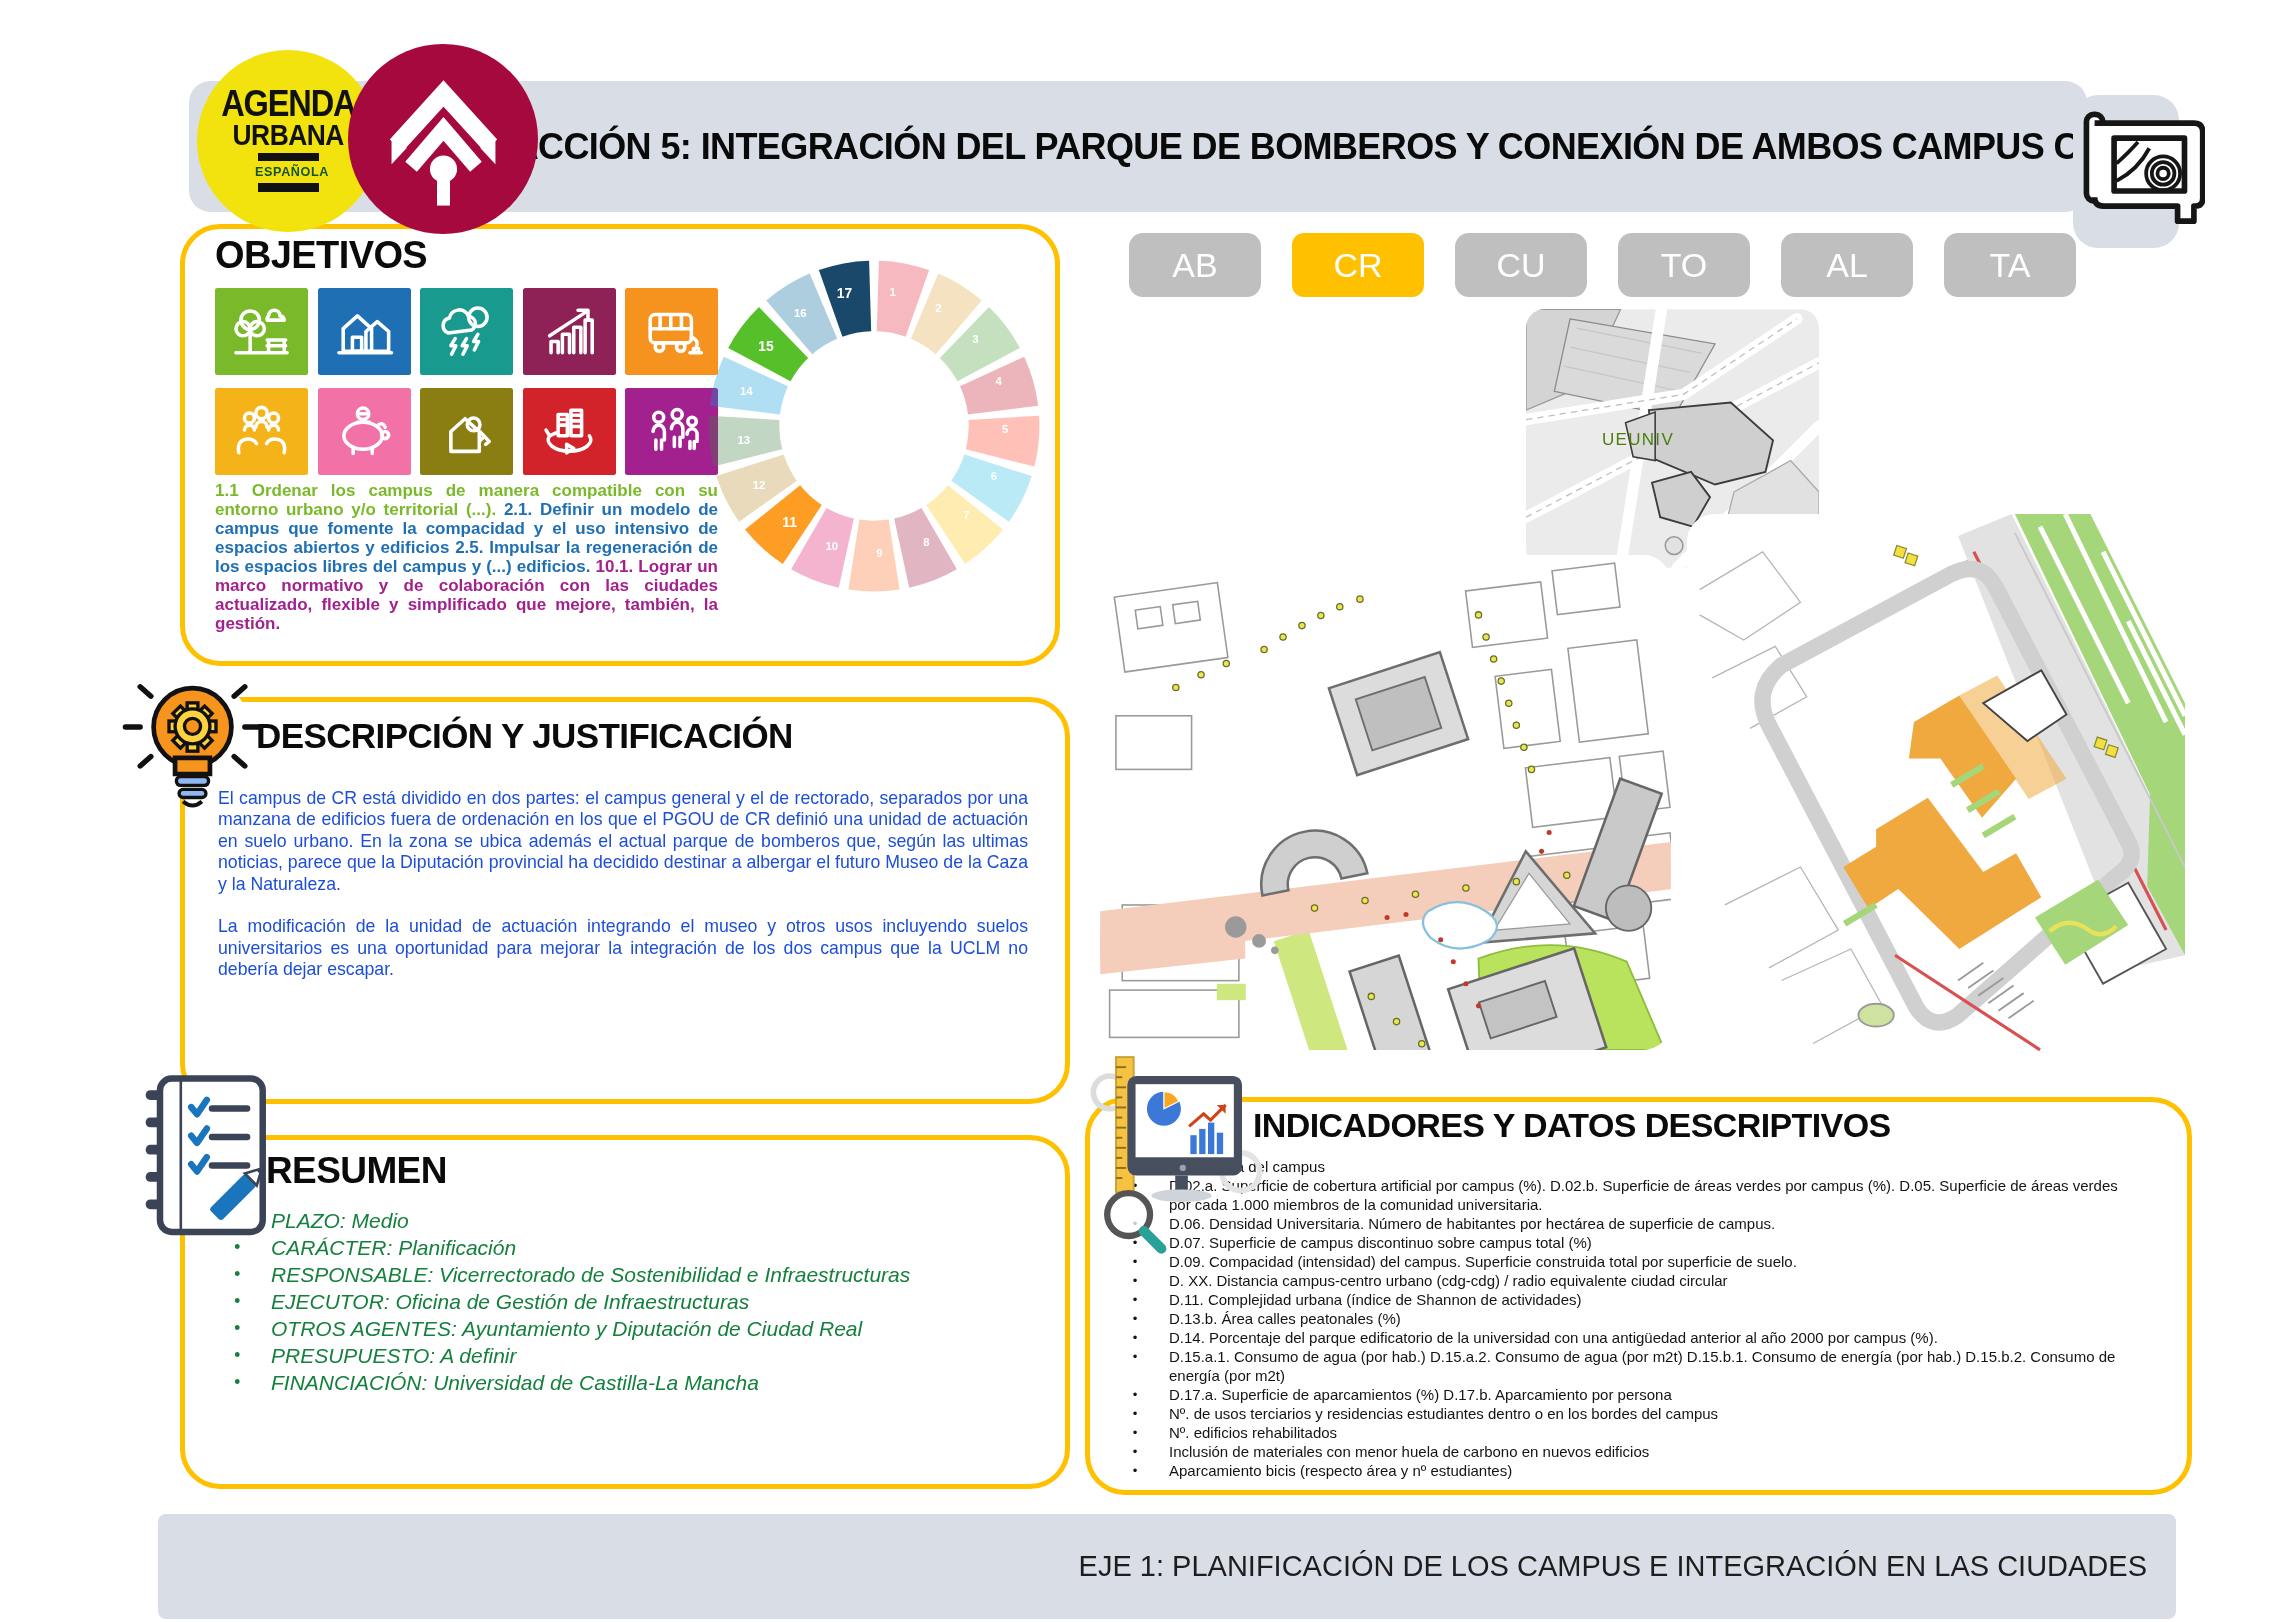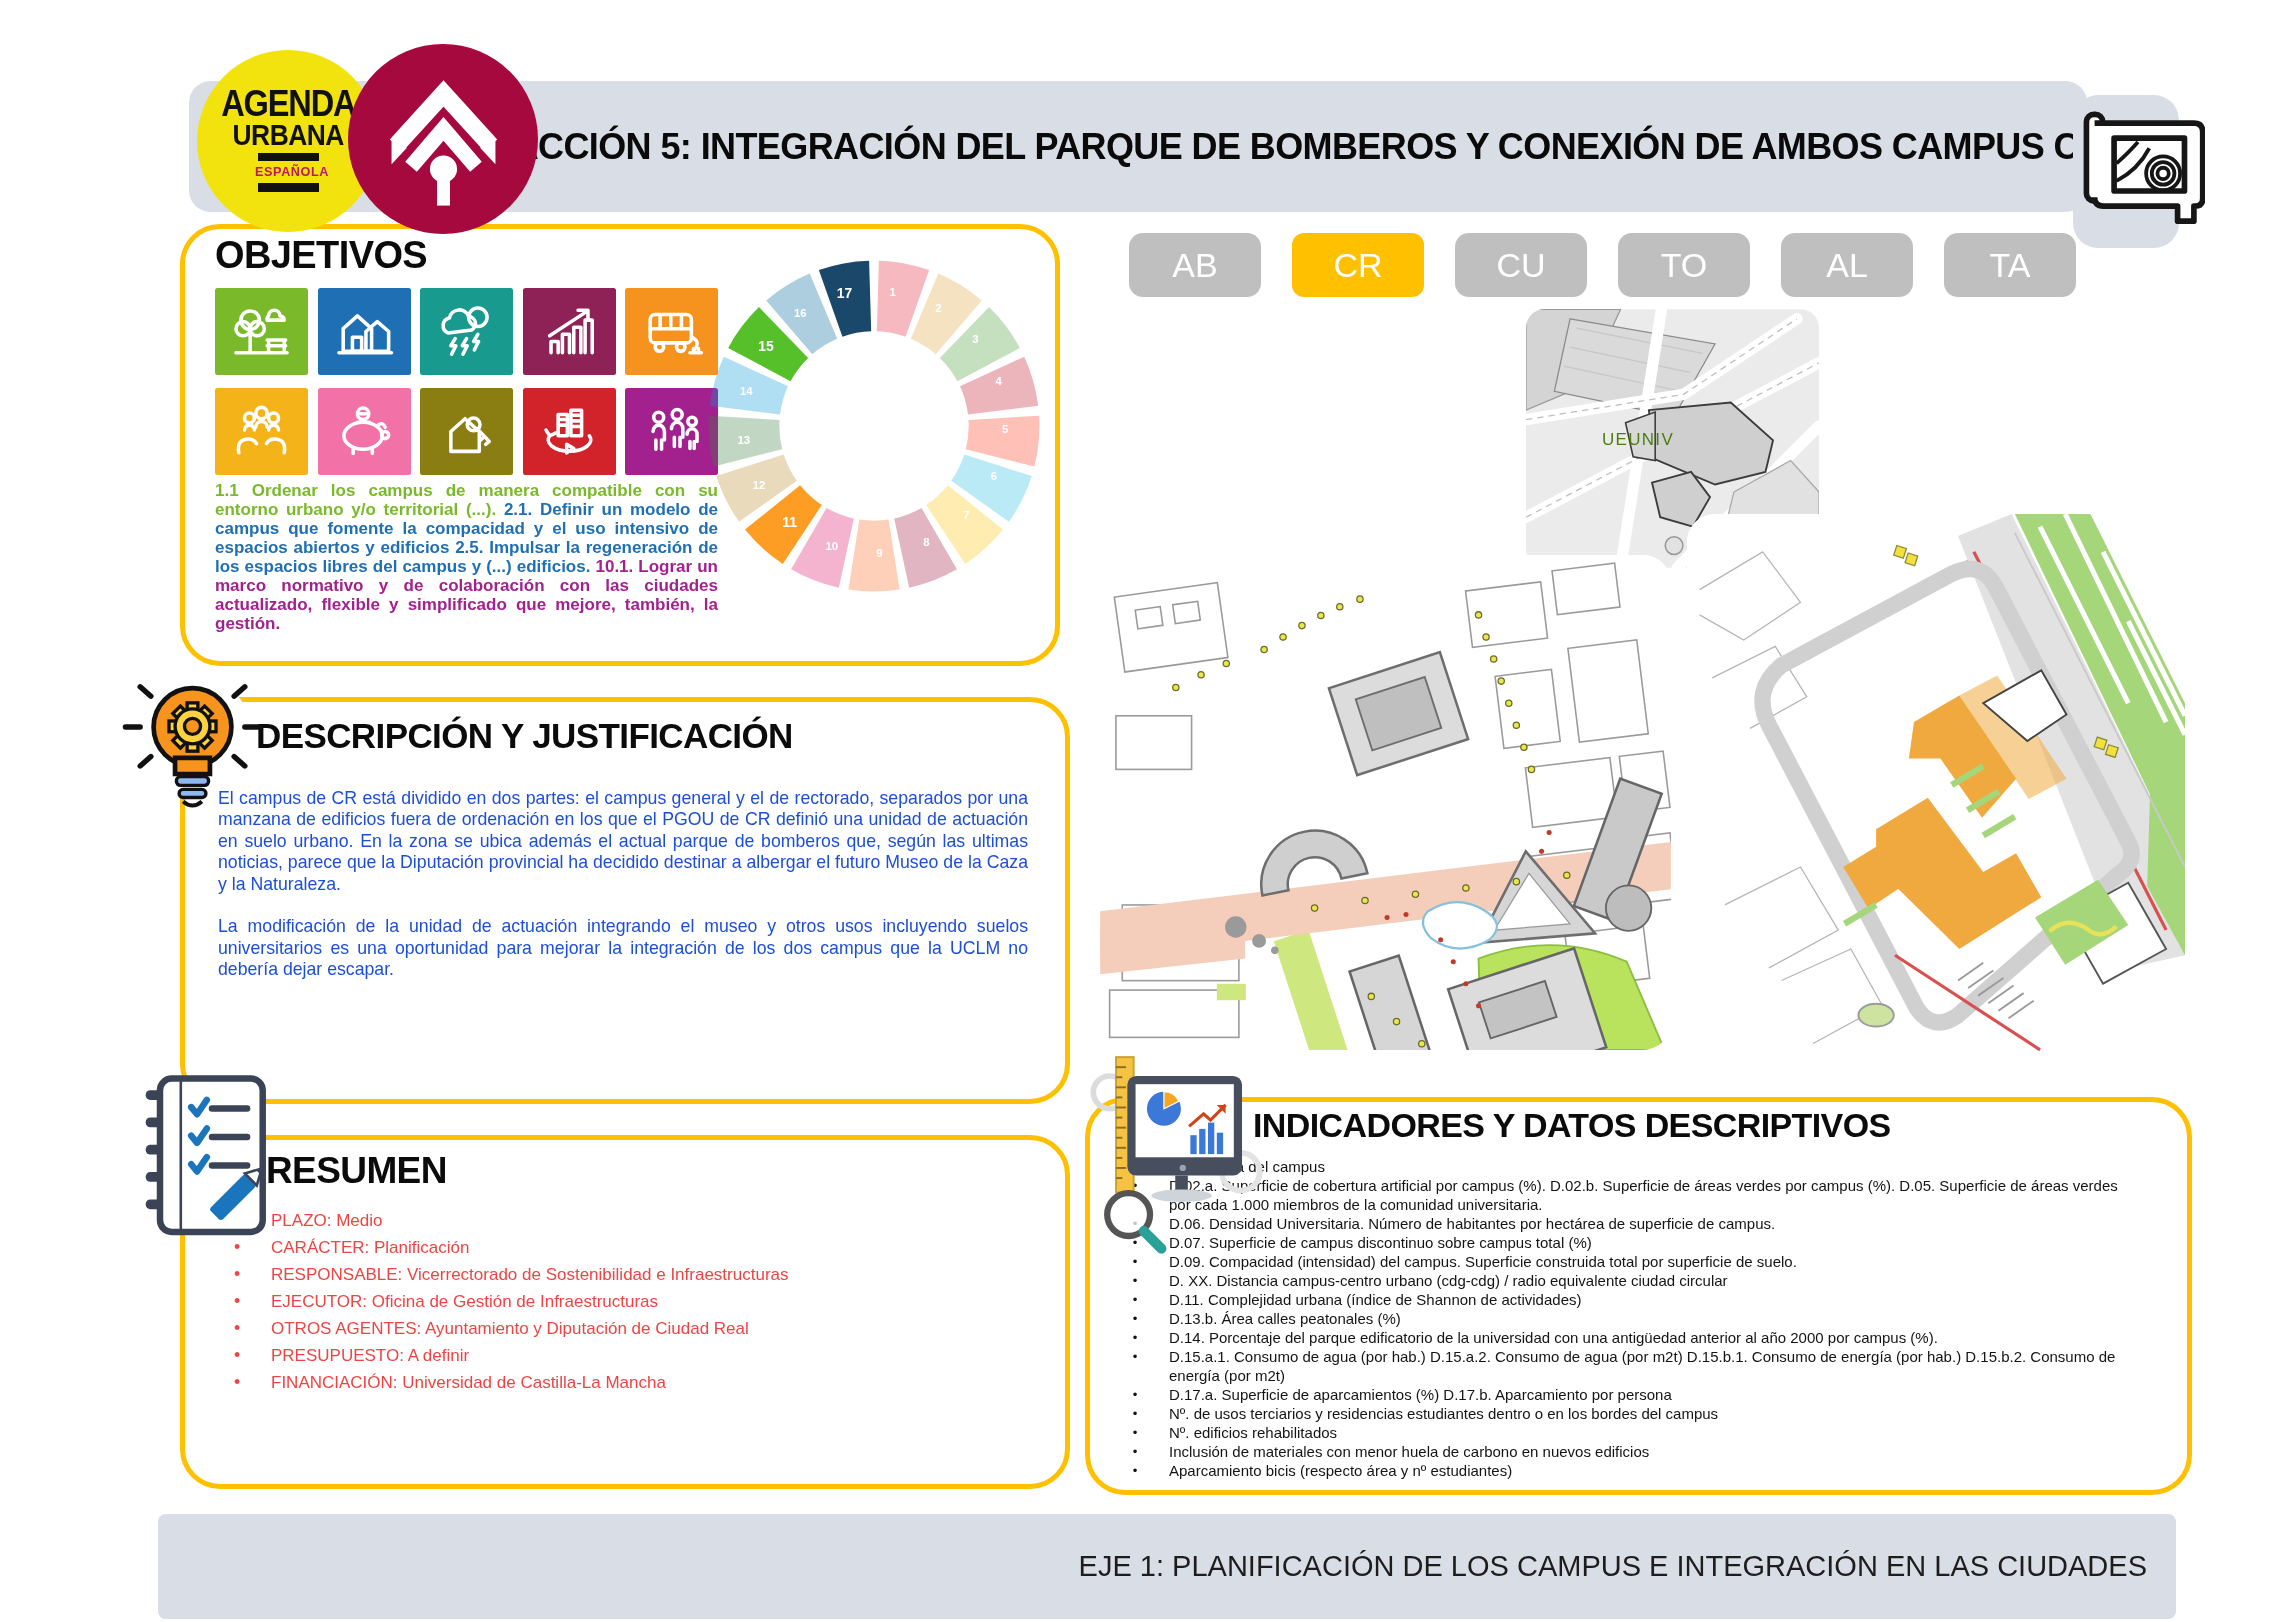--- a/index.html
+++ b/index.html
@@ -11,21 +11,21 @@
 
   
   #header-bar{left:189px;top:81px;width:1898px;height:131px;background:var(--header-bg,#D9DEE6);border-radius:21.4px;}
   #action-title{left:555px;top:81px;width:1507px;height:131px;display:flex;align-items:center;justify-content:center;
                 font-size:36px;font-weight:800;letter-spacing:-0.6px;color:#0a0a0a;white-space:nowrap;}
   #logo-agenda{left:197px;top:50px;width:182px;height:182px;border-radius:50%;background:var(--logo-yellow,#F2E30E);
                display:flex;flex-direction:column;align-items:center;justify-content:center;z-index:3;}
   #logo-agenda .la1{font-size:37px;font-weight:900;letter-spacing:-1.3px;transform:scaleX(.88);color:#111;line-height:33px;}
   #logo-agenda .la2{font-size:30px;font-weight:900;letter-spacing:-0.6px;transform:scaleX(.88);color:#111;line-height:29px;}
   #logo-agenda .labar{width:61px;height:8.2px;background:#111;margin:4.4px 0 3.8px 0;}
-  #logo-agenda .la3{font-size:12.6px;font-weight:700;letter-spacing:0.6px;color:#be185d;padding-left:8px;}
+  #logo-agenda .la3{font-size:12.6px;font-weight:700;letter-spacing:0.6px;color:#14532d;padding-left:8px;}
   #logo-uclm{left:348px;top:44px;width:190px;height:190px;border-radius:50%;background:var(--logo-crimson,#A6093D);
              z-index:4;display:flex;align-items:center;justify-content:center;}
   #map-chip{left:2073px;top:95px;width:106px;height:153px;border-radius:25px;background:var(--header-bg,#D9DEE6);}
 
   
   #tabs{position:absolute;left:1129px;top:233px;display:flex;gap:31px;z-index:5;align-items:center;}
   .tab{width:132px;height:64px;border-radius:14px;background:var(--tab-inactive,#BFBFBF);color:#fff;font-size:34px;
        font-weight:500;display:flex;align-items:center;justify-content:center;cursor:pointer;}
   .tab-active{background:var(--tab-active,#FFC000);border-radius:12px;}
 
@@ -45,21 +45,21 @@
   #desc-panel{left:180px;top:697px;width:880px;height:397px;}
   #desc-title{left:71px;top:14px;font-size:35px;}
   #desc-text{position:absolute;left:33px;top:86px;width:810px;font-size:17.7px;line-height:21.4px;
              text-align:justify;color:#1d4ed8;}
   #desc-text p{margin:0 0 21.4px 0;}
 
   
   #res-panel{left:180px;top:1135px;width:880px;height:344px;}
   #res-title{left:81px;top:10px;font-size:37px;}
   #res-list{position:absolute;left:44px;top:67px;width:782px;list-style:none;margin:0;padding:0;}
-  .res-item{position:relative;padding-left:42px;font-size:17px;line-height:27px;color:#ef4444;}
+  .res-item{position:relative;padding-left:42px;font-size:21px;line-height:27px;color:#15803d;font-style:italic;}
   .res-item::before{content:"•";position:absolute;left:5px;top:0;font-size:17.7px;}
 
   
   #ind-panel{left:1085px;top:1097px;width:1097px;height:388px;}
   #ind-title{left:163px;top:3.8px;font-size:34px;}
   #ind-list{position:absolute;left:39px;top:55px;width:996px;list-style:none;margin:0;padding:0;}
   .ind-item{position:relative;padding-left:40px;font-size:15px;line-height:19px;color:#141414;}
   .ind-item::before{content:"•";position:absolute;left:3.8px;top:0;font-size:13.2px;}
 
   

